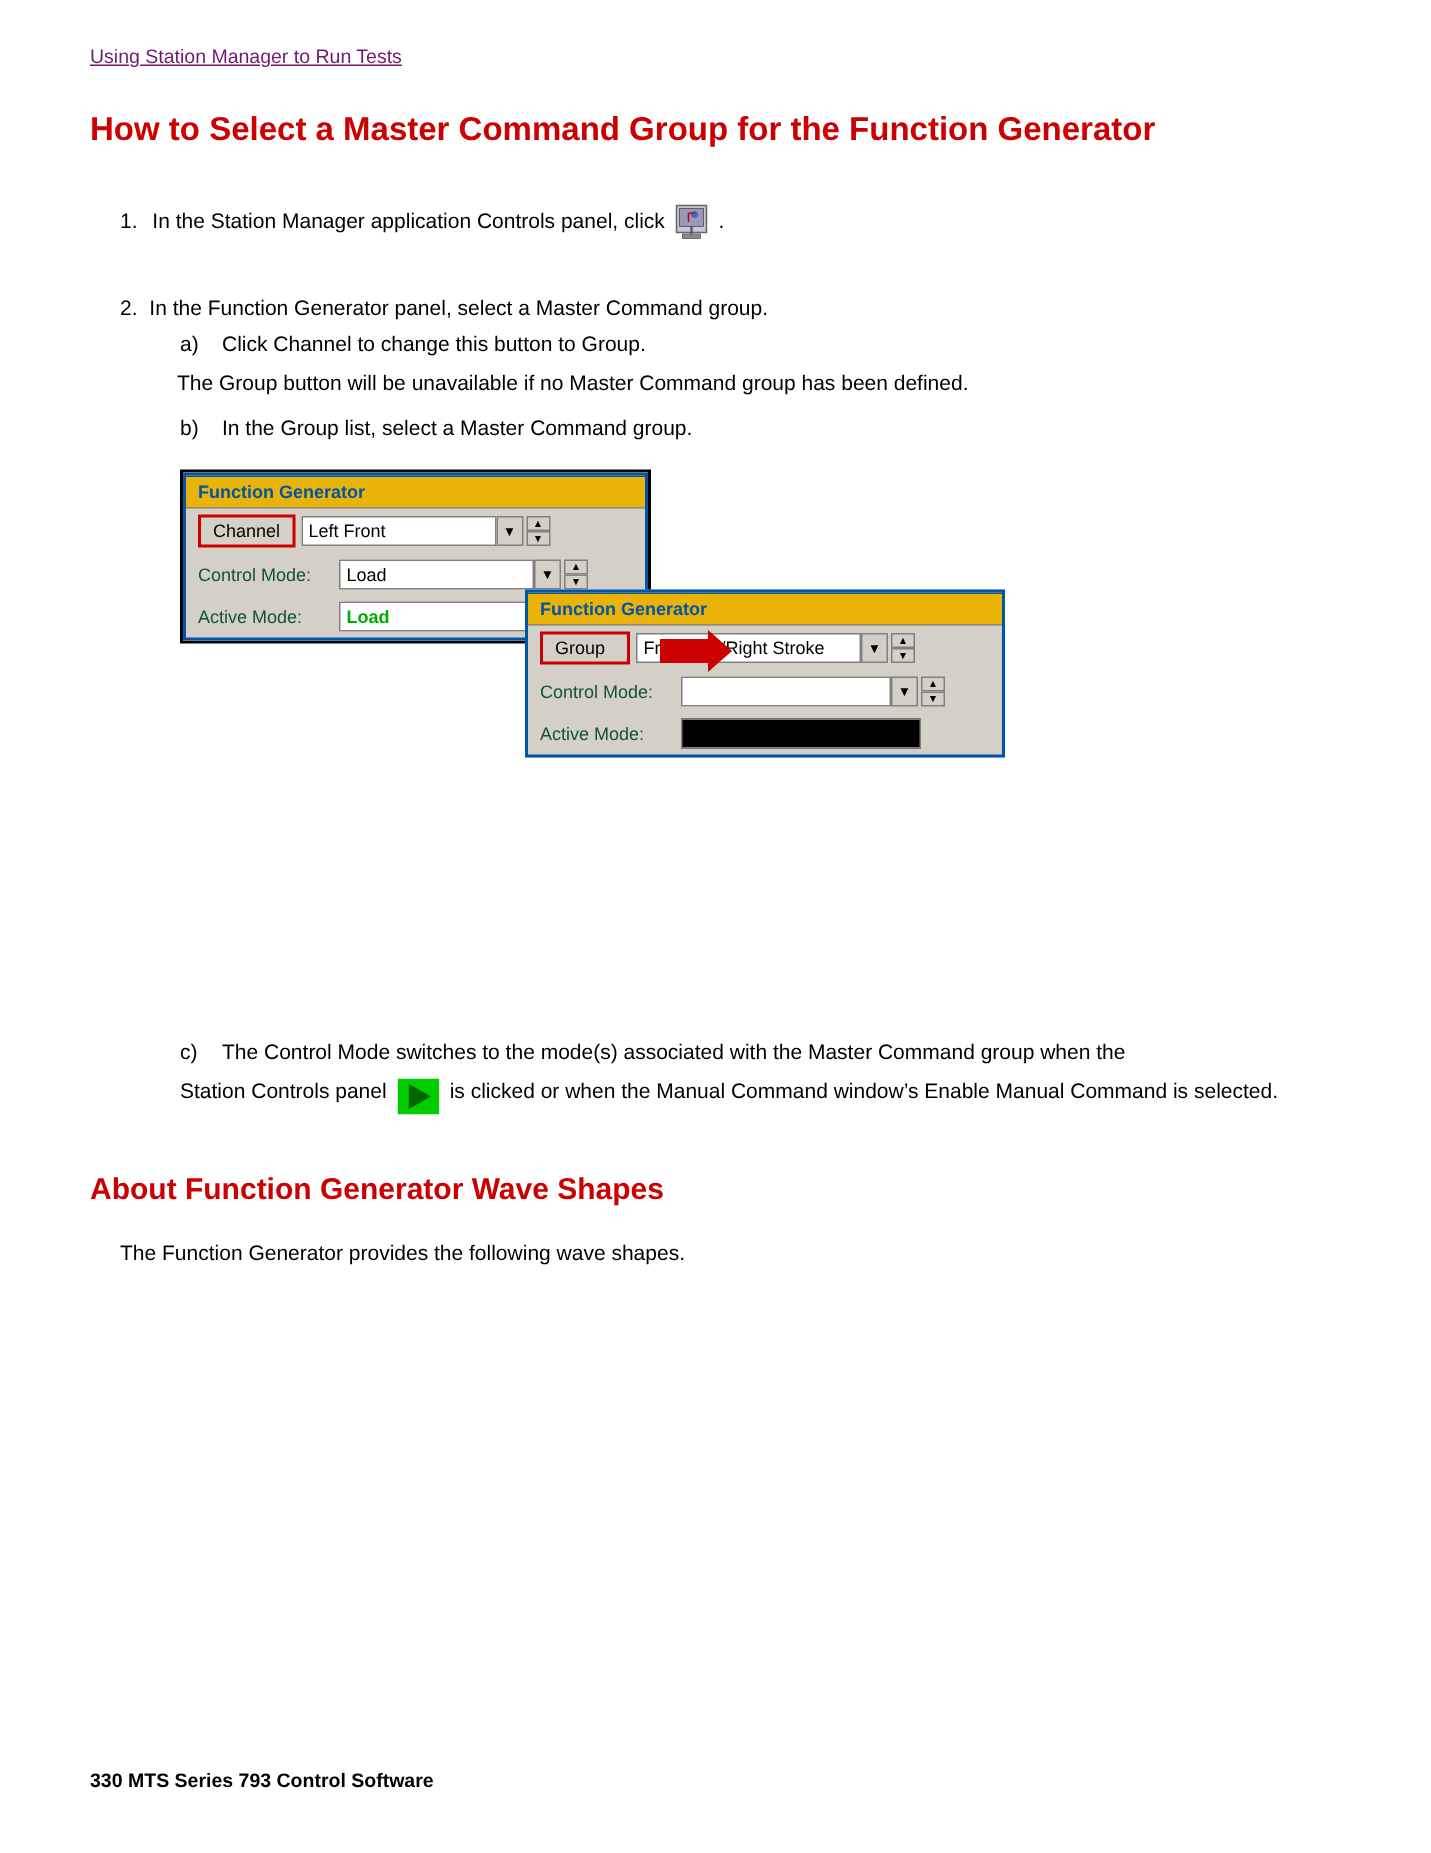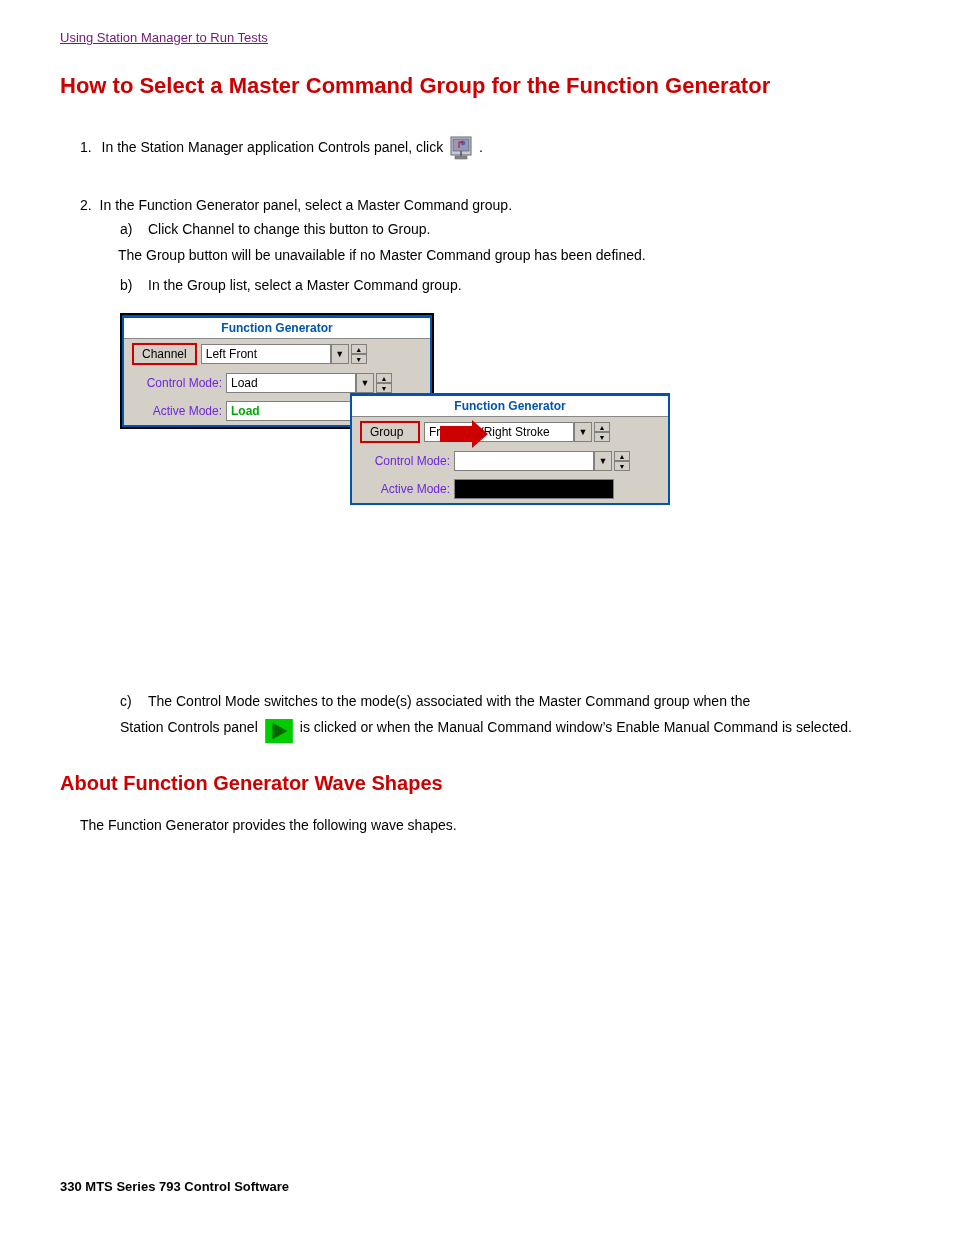--- a/index.html
+++ b/index.html
@@ -71,42 +71,40 @@
     .fg-panel {
       border: 2px solid #0055aa;
       background: #d4d0c8;
       padding: 0;
       min-width: 310px;
       font-size: 12px;
       font-family: 'MS Sans Serif', Arial, sans-serif;
     }
 
     .fg-panel-title {
-      background: #ffffff;
+      background: #eab308;
       color: #0055aa;
       font-weight: bold;
       font-size: 12px;
-      text-align: center;
       border-bottom: 1px solid #888;
       padding: 3px 8px;
       border-top: 1px solid #0055aa;
     }
 
     .fg-panel-row {
       display: flex;
       align-items: center;
       padding: 4px 8px;
       gap: 4px;
     }
 
     .fg-label {
       min-width: 90px;
-      text-align: right;
-      font-size: 12px;
-      color: #6d28d9;
+      font-size: 12px;
+      color: #14532d;
     }
 
     .fg-button {
       background: #d4d0c8;
       border: 2px solid;
       border-color: #ffffff #808080 #808080 #ffffff;
       padding: 2px 8px;
       font-size: 12px;
       min-width: 60px;
       text-align: left;
@@ -348,21 +346,21 @@
 
   <span class="play-btn-inline">
     <svg width="30" height="26" viewBox="0 0 30 26">
       <rect x="0" y="0" width="30" height="26" fill="#00cc00"></rect>
       <polygon points="8,4 24,13 8,22" fill="#006600"></polygon>
     </svg>
   </span>
   <span>is clicked or when the Manual Command window’s Enable Manual Command is selected.</span>
 </div>
 
-<h2 class="section-title" style="font-size:20px; margin-top:26px;">About Function Generator Wave Shapes</h2>
+<h2 class="section-title" style="font-size:20px; margin-top:36px;">About Function Generator Wave Shapes</h2>
 
 <p style="margin-left:20px; margin-top:10px;">The Function Generator provides the following wave shapes.</p>
 
 <div style="position:absolute; bottom:41px; left:60px; font-size:13px; font-weight:bold;">
   <span>330</span>
   <span>  </span>
   <span>MTS Series 793 Control Software</span>
 </div>
 
 </body></html>

